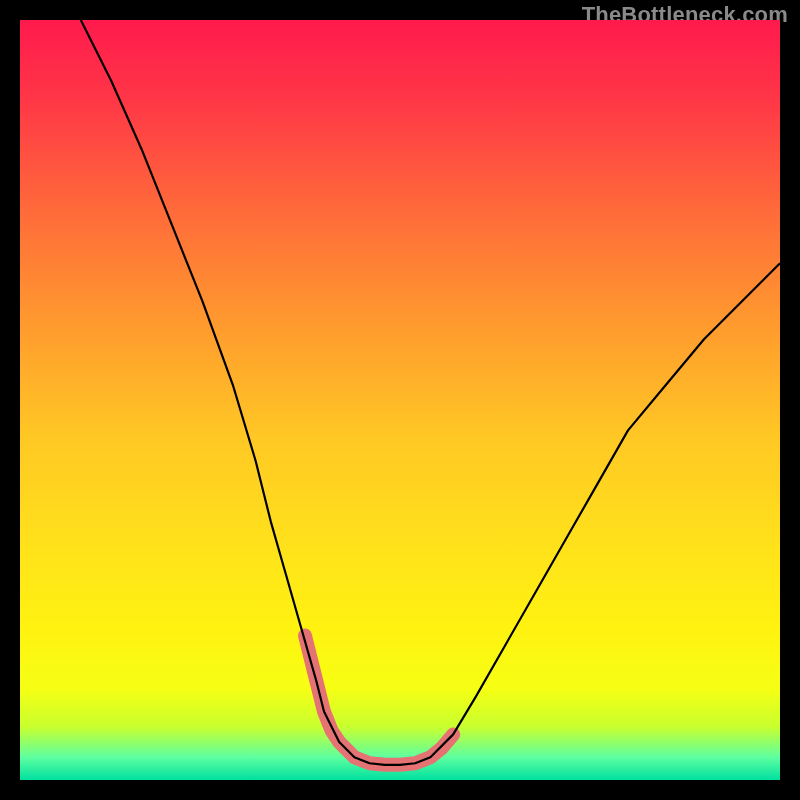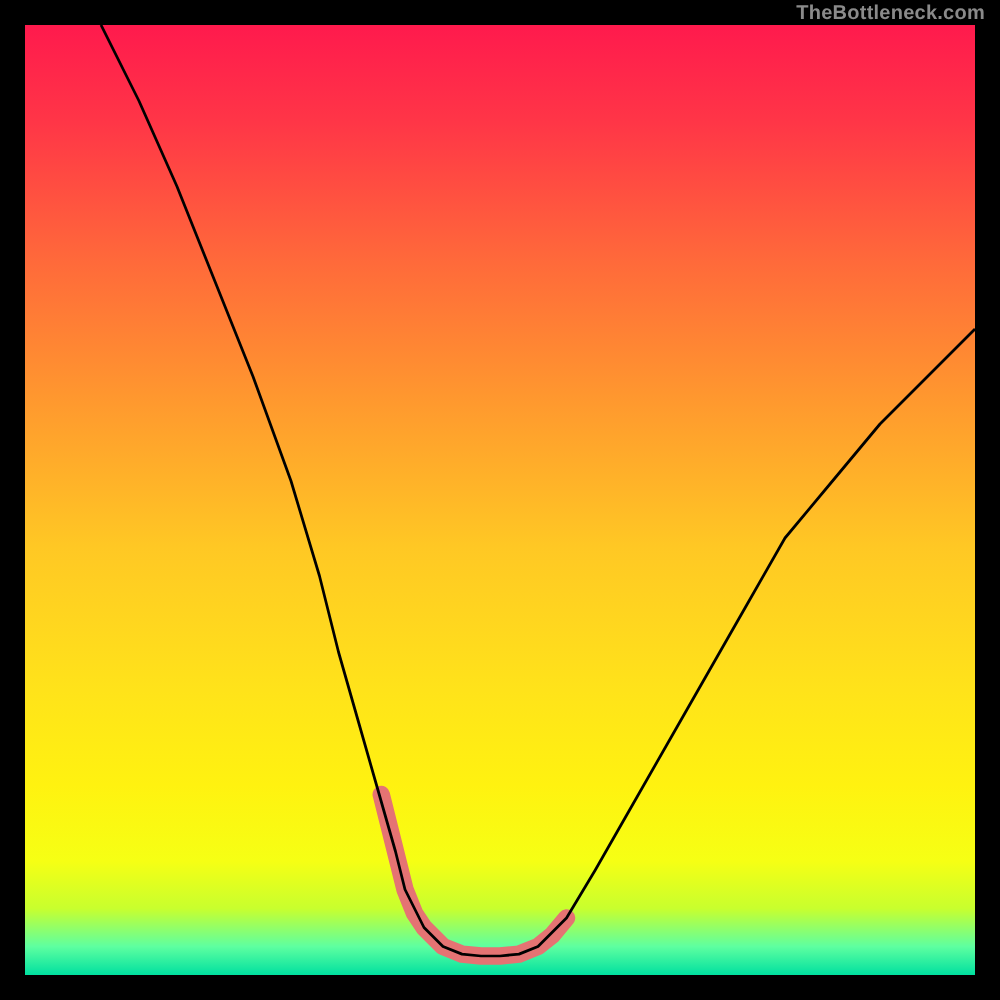--- a/index.html
+++ b/index.html
@@ -23,21 +23,21 @@
     left: 20px;
     top: 20px;
     width: 760px;
     height: 760px;
   }
   .watermark {
     position: absolute;
     top: 2px;
     right: 12px;
     font-family: Arial, Helvetica, sans-serif;
-    font-size: 16px;
+    font-size: 22px;
     font-weight: 600;
     color: #8a8a8a;
     letter-spacing: 0.2px;
     user-select: none;
   }
 </style>
 </head>
 <body>
 
 <div class="frame">

